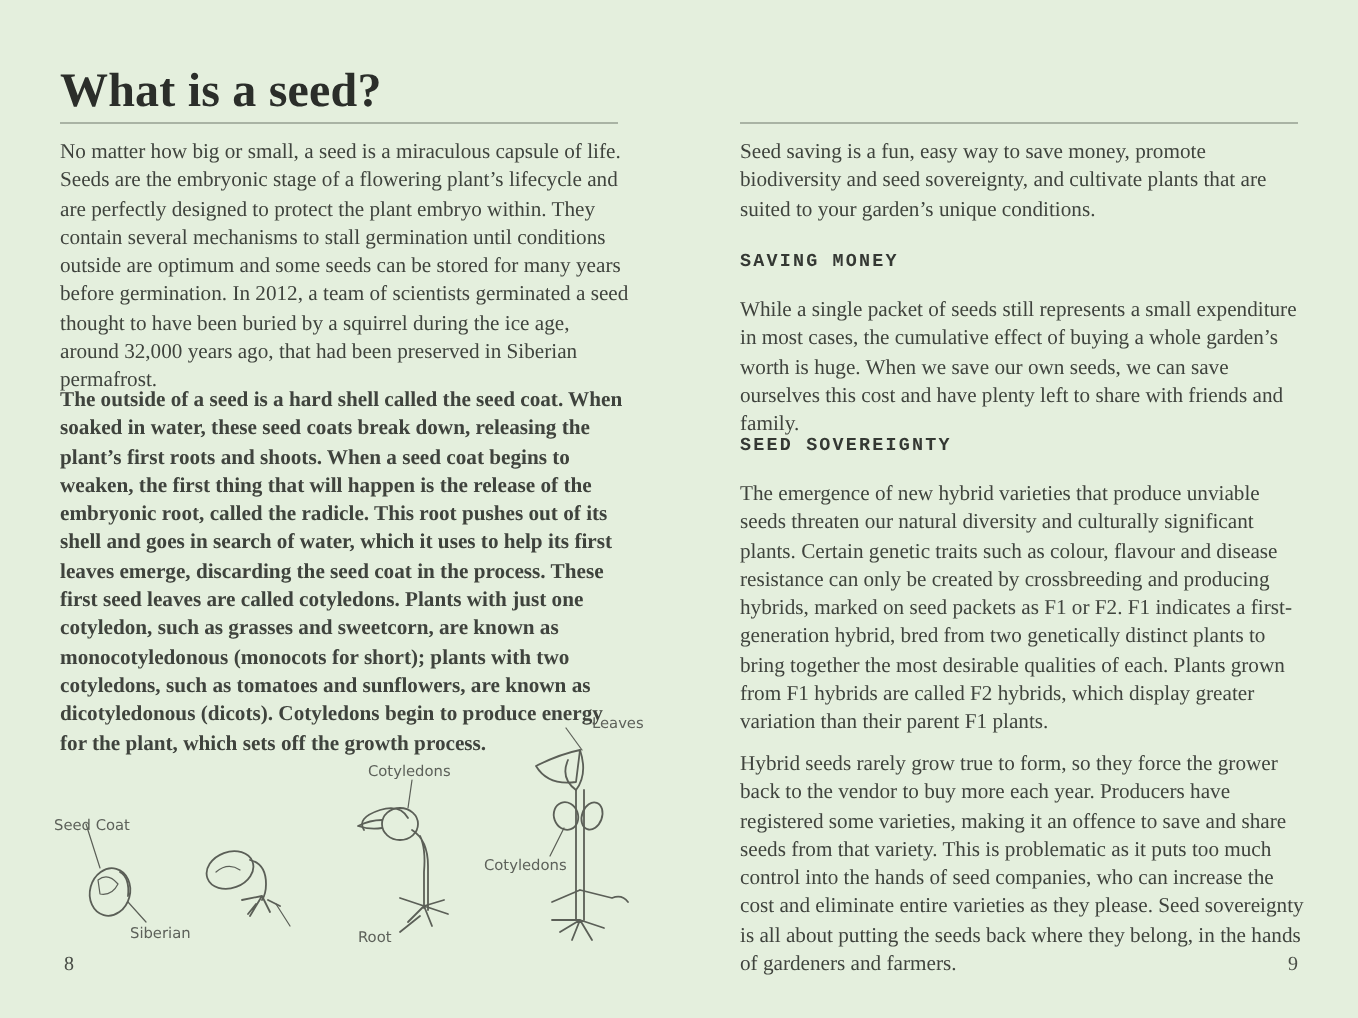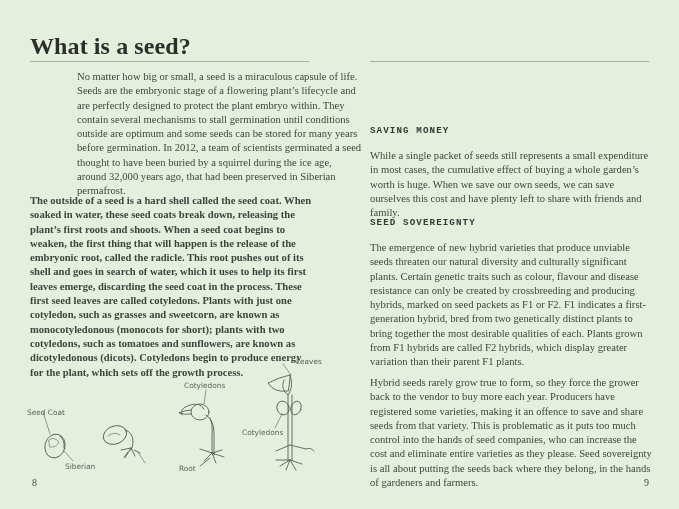--- a/index.html
+++ b/index.html
@@ -52,21 +52,21 @@
       position: absolute;
       left: 30px;
       width: 285px;
       font-size: 10.6px;
       line-height: 14.3px;
       color: #3f433d;
     }
     .body p {
       margin: 0;
     }
-    .left .body.p1 { top: 70px; margin-left: 47px; }
+    .left .body.p1 { top: 70px; }
     .left .body.p2 { top: 194px; font-weight: bold; }
 
     .right .body.intro { top: 70px; }
     .subhead {
       position: absolute;
       left: 30px;
       font-family: Liberation Mono, monospace;
       font-weight: bold;
       font-size: 9.2px;
       letter-spacing: 1.1px;
@@ -168,20 +168,23 @@
     <span class="illus-label" style="left:274px; top:7px;margin-left:22px;">Leaves</span>
     <span class="illus-label" style="left:242px; top:78px;">Cotyledons</span>
   </div>
 
   <div class="page-num">8</div>
 </div>
 
 <div class="page right">
   <div class="rule"></div>
 
+  <div class="body intro">
+    <p>Seed saving is a fun, easy way to save money, promote biodiversity and seed sovereignty, and cultivate plants that are suited to your garden’s unique conditions.</p>
+  </div>
 
   <div class="subhead sub1">SAVING MONEY</div>
   <div class="body money">
     <p>While a single packet of seeds still represents a small expenditure in most cases, the cumulative effect of buying a whole garden’s worth is huge. When we save our own seeds, we can save ourselves this cost and have plenty left to share with friends and family.</p>
   </div>
 
   <div class="subhead sub2">SEED SOVEREIGNTY</div>
   <div class="body sov1">
     <p>The emergence of new hybrid varieties that produce unviable seeds threaten our natural diversity and culturally significant plants. Certain genetic traits such as colour, flavour and disease resistance can only be created by crossbreeding and producing hybrids, marked on seed packets as F1 or F2. F1 indicates a first-generation hybrid, bred from two genetically distinct plants to bring together the most desirable qualities of each. Plants grown from F1 hybrids are called F2 hybrids, which display greater variation than their parent F1 plants.</p>
   </div>

